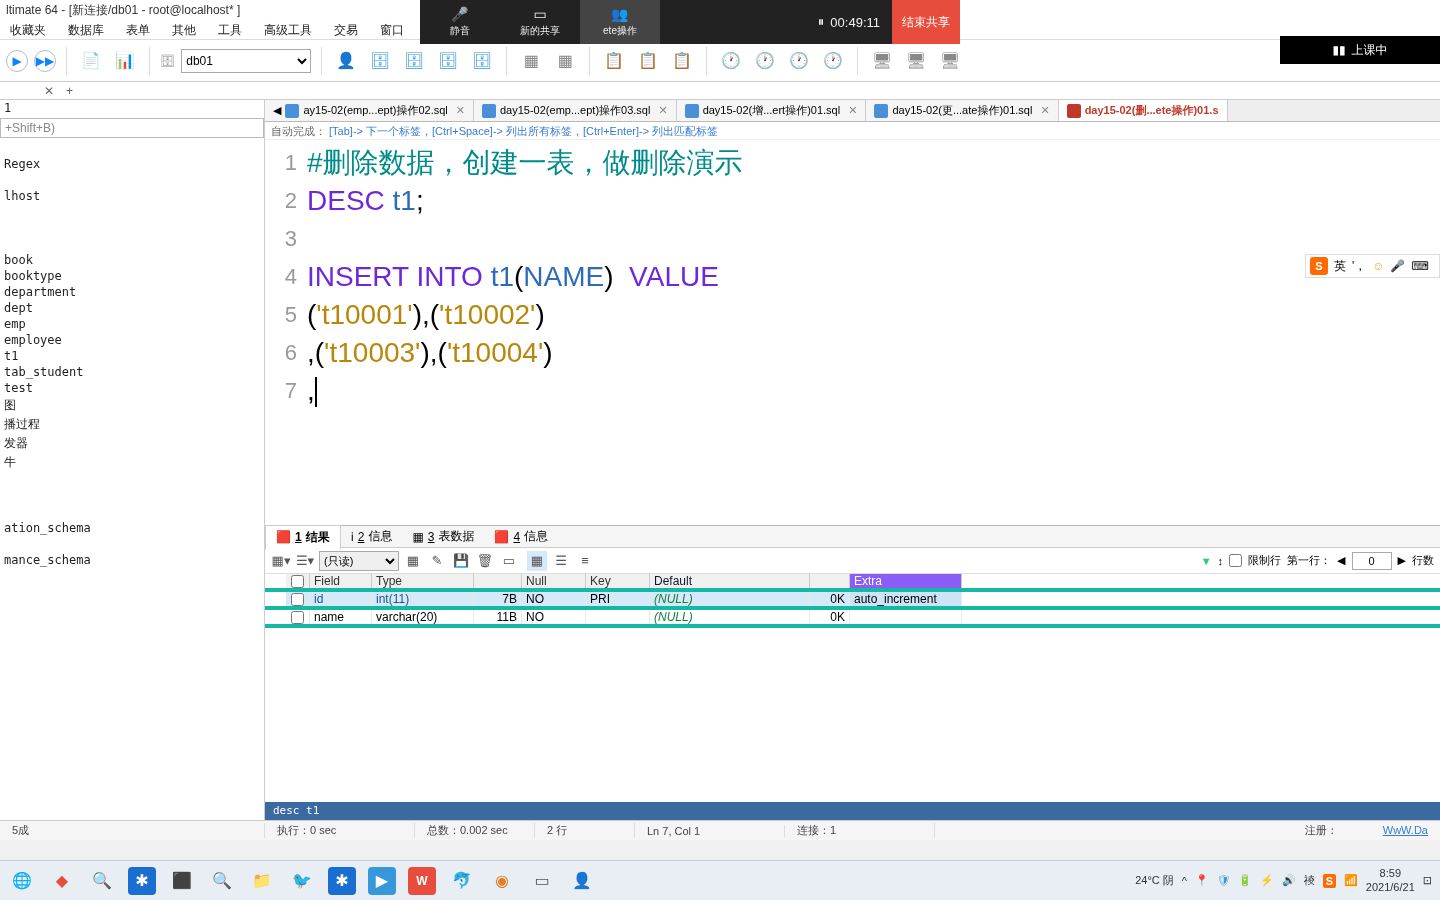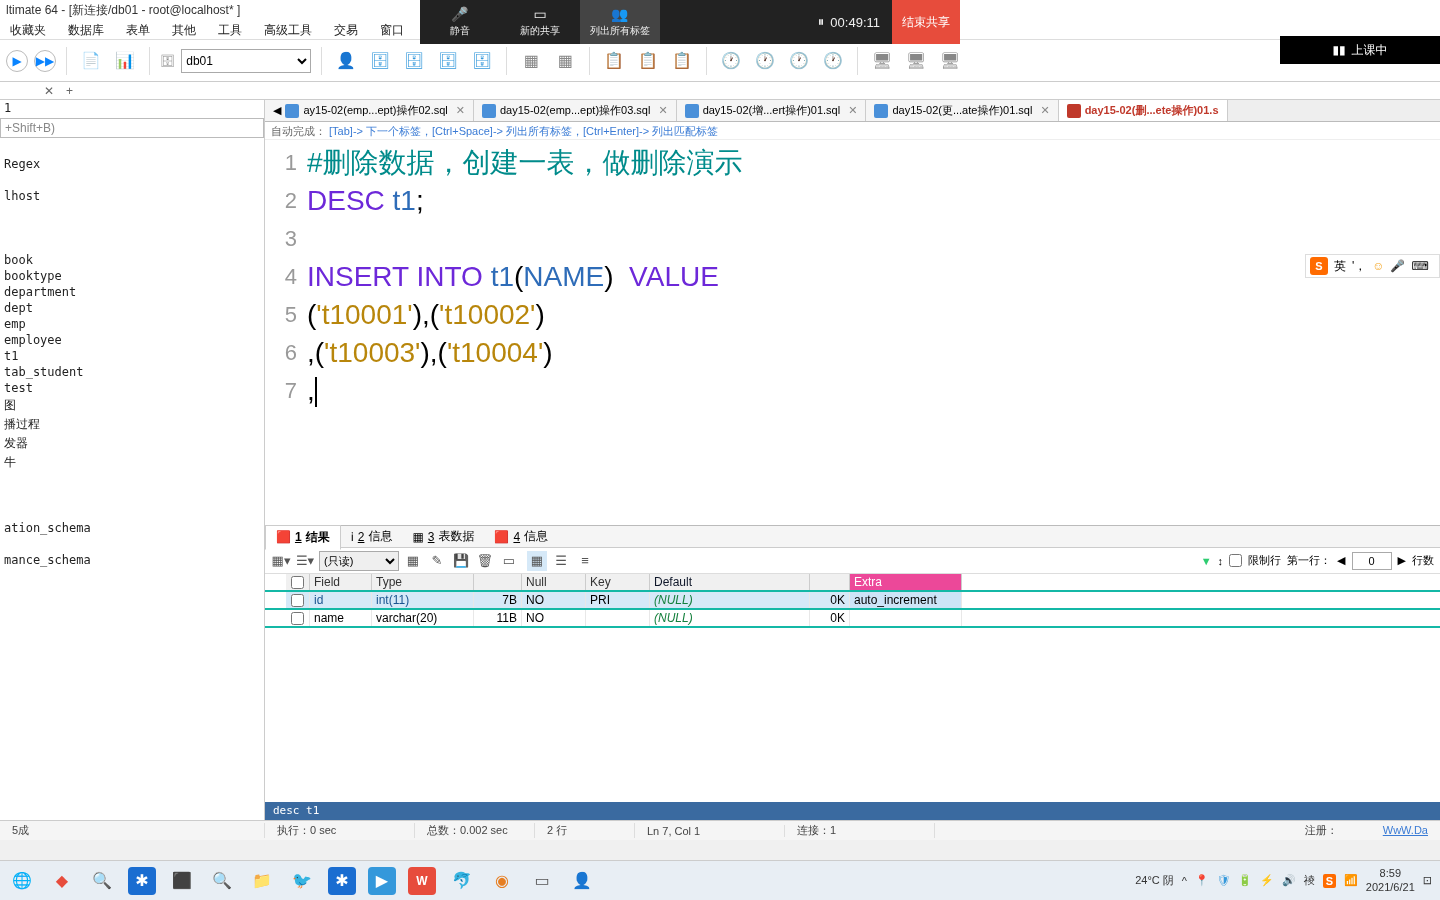--- a/index.html
+++ b/index.html
@@ -80,35 +80,35 @@
 .result-tab { padding: 3px 10px; display: flex; align-items: center; gap: 4px; cursor: default; }
 .result-tab.active { background: #fff; border: 1px solid #ccc; border-bottom: 1px solid #fff; margin-bottom: -1px; font-weight: bold; }
 .result-tab .u { text-decoration: underline; }
 .result-toolbar { height: 26px; display: flex; align-items: center; gap: 4px; padding: 0 6px; border-bottom: 1px solid #ddd; }
 .result-toolbar select { height: 20px; width: 80px; border: 1px solid #aaa; font-size: 11px; }
 .result-toolbar .rtb { width: 20px; height: 20px; display: flex; align-items: center; justify-content: center; color: #555; font-size: 13px; }
 .result-toolbar .right { margin-left: auto; display: flex; align-items: center; gap: 6px; font-size: 11px; }
 .result-toolbar input[type=text] { width: 40px; height: 18px; border: 1px solid #aaa; font-size: 11px; text-align: center; }
 
 .grid { font-family: Consolas, monospace; font-size: 12px; }
-.grid-row { display: flex; height: 18px; border-bottom: 2px solid #14b8a6; padding-left: 21px; }
+.grid-row { display: flex; height: 18px; border-bottom: 4px solid #14b8a6; padding-left: 21px; }
 .grid-row.header .cell { background: #f0f0f0; font-weight: normal; color: #333; border-right: 1px solid #ccc; }
 .cell { border-right: 1px solid #e8e8e8; padding: 1px 4px; overflow: hidden; display: flex; align-items: center; }
 .c-chk { width: 24px; justify-content: center; }
 .c-field { width: 62px; }
 .c-type { width: 102px; }
 .c-size { width: 48px; text-align: right; justify-content: flex-end; }
 .c-null { width: 64px; }
 .c-key { width: 64px; }
 .c-def { width: 160px; font-style: italic; color: #15803d; }
 .c-ok { width: 40px; text-align: right; justify-content: flex-end; }
 .c-extra { width: 112px; }
 .grid-row.sel .cell { background: #d6e9f8; }
 .grid-row.sel .c-field, .grid-row.sel .c-type { color: #1a5490; }
-.grid-row .c-extra.selhdr { background: #ec4899; color: #fff; }
+.grid-row .c-extra.selhdr { background: #8b5cf6; color: #fff; }
 
 
 .sql-echo { height: 18px; background: #3a6aa0; color: #fff; font-size: 11px; padding: 2px 8px; font-family: Consolas, monospace; }
 
 
 .statusbar { height: 20px; background: #f5f5f5; border-top: 1px solid #ccc; display: flex; align-items: center; font-size: 11px; color: #444; }
 .statusbar .seg { padding: 0 12px; border-right: 1px solid #ddd; }
 .statusbar .seg.left { width: 265px; }
 .statusbar .seg.right { margin-left: auto; border-right: none; }
 .statusbar a { color: #3a7bd5; text-decoration: underline; margin-left: 45px; }
@@ -142,21 +142,21 @@
   <div class="conf-btn">
       <span class="ci">🎤</span>
       <span>静音</span>
     </div>
   <div class="conf-btn">
       <span class="ci">▭</span>
       <span>新的共享</span>
     </div>
   <div class="conf-btn active">
       <span class="ci">👥</span>
-      <span>列出所有标签</span>
+      <span>ete操作</span>
     </div>
   <div class="conf-time">
       <span>⏸</span>
       <span>00:49:11</span>
     </div>
   <div class="conf-end">
       <span>结束共享</span>
     </div>
 </div>
 

